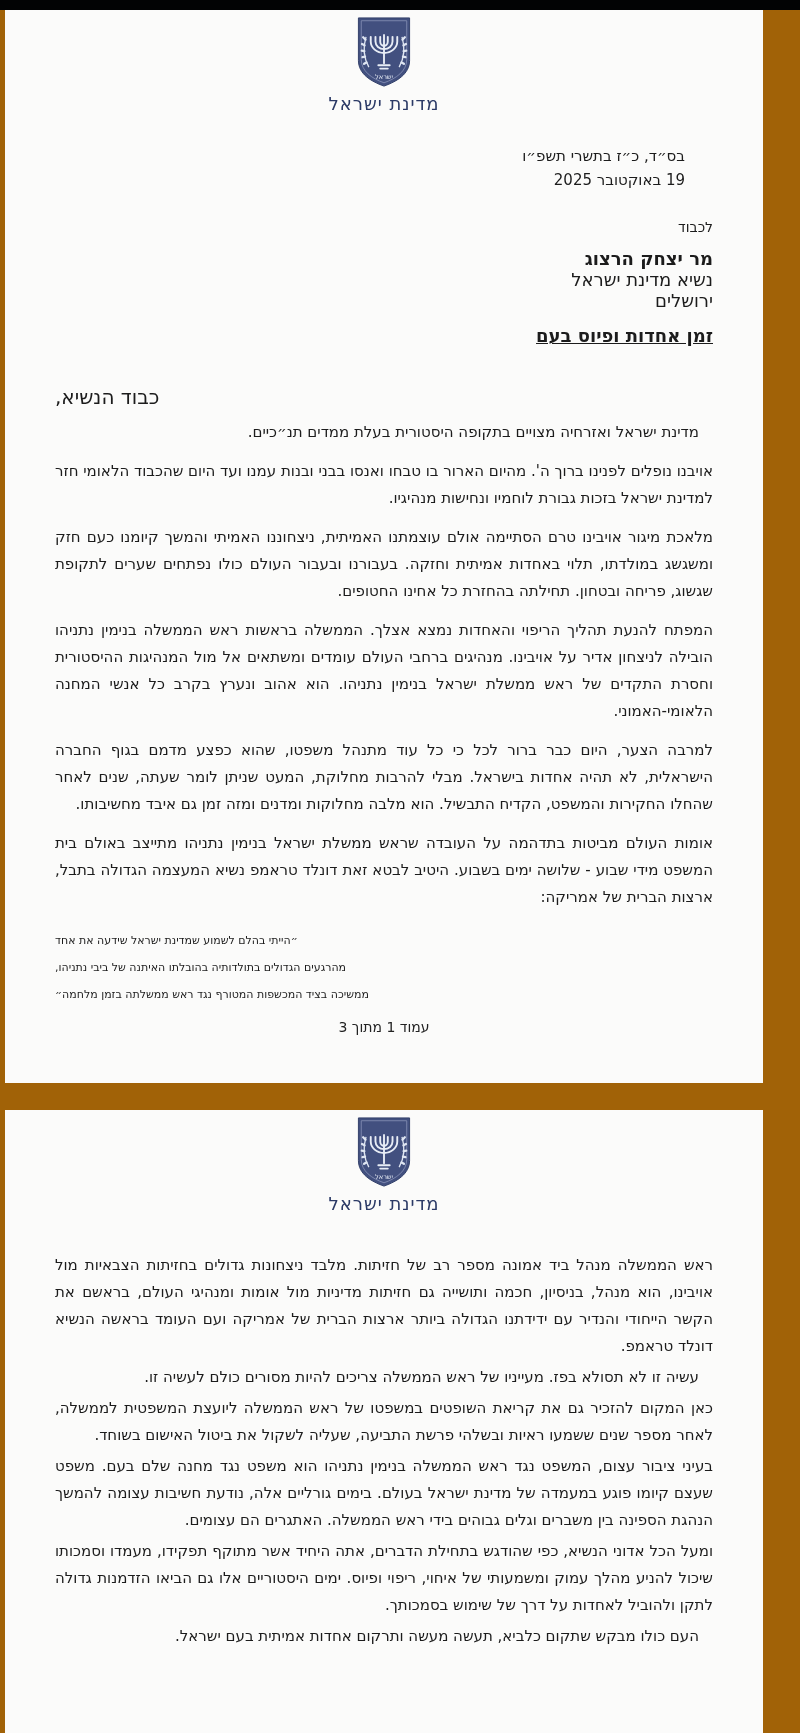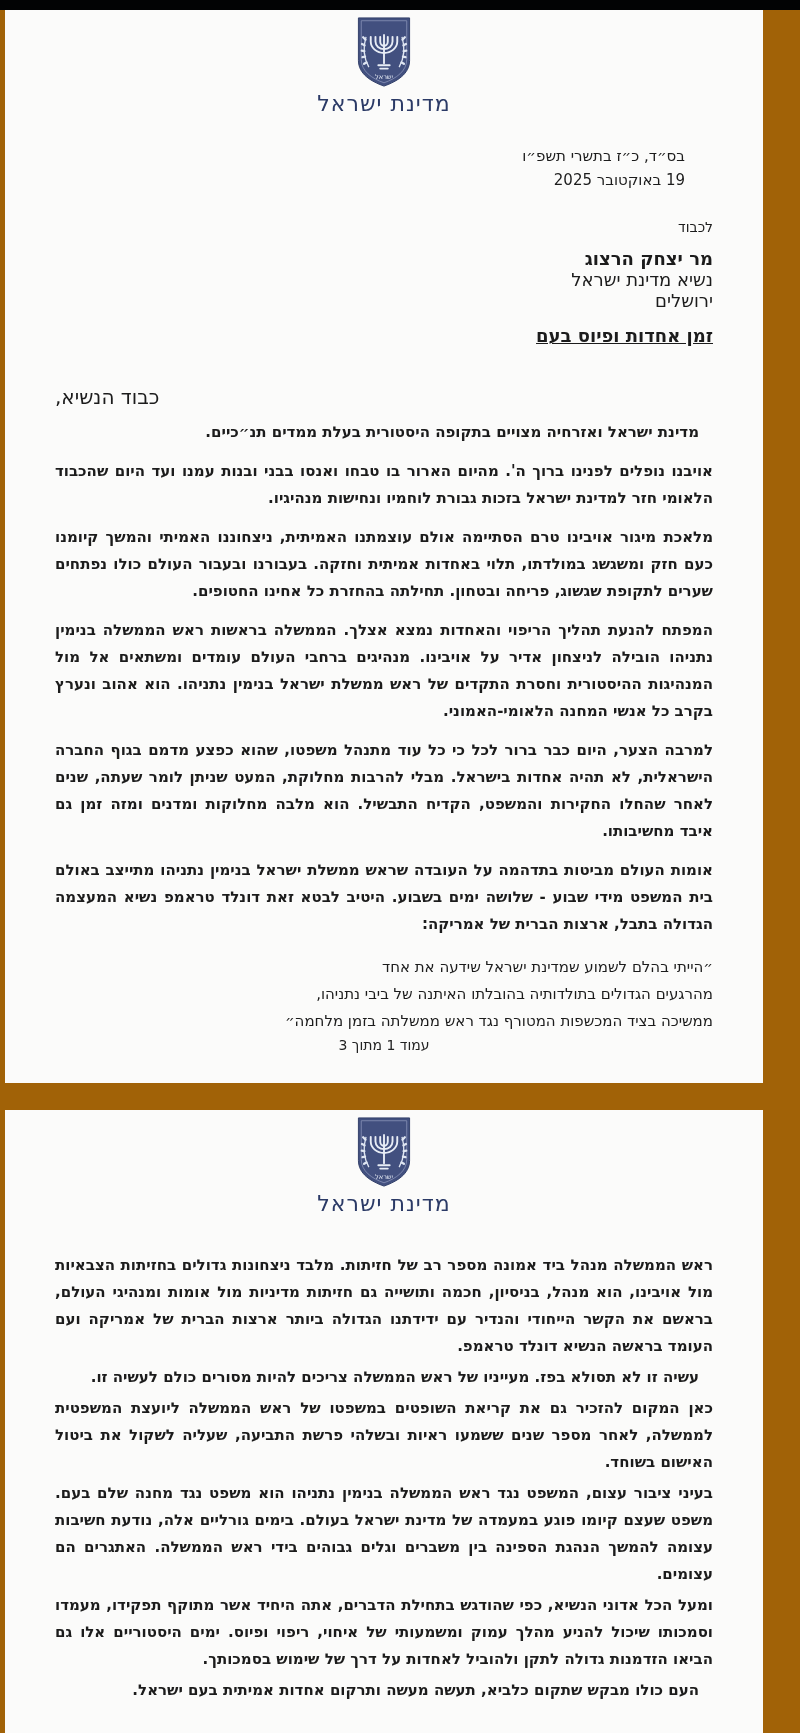--- a/index.html
+++ b/index.html
@@ -18,42 +18,41 @@
     color:#1c1c1c;
     box-sizing:border-box;
     padding:0 50px;
     overflow:hidden;
   }
   .page1{top:10px;height:1073px;display:flex;flex-direction:column;}
   .page2{top:1110px;height:623px;}
   .emblem-wrap{text-align:center;margin-top:6px;line-height:0;}
   .emblem-caption{
     text-align:center;margin-top:4px;
-    color:#2b3a66;font-size:22px;line-height:24px;letter-spacing:1px;
+    color:#2b3a66;font-size:18px;line-height:24px;letter-spacing:1px;
   }
   .date-block{margin-top:28px;text-align:right;padding-left:0;padding-right:28px;
     font-size:15px;line-height:24px;}
   .salutation{margin-top:24px;font-size:14px;line-height:22px;text-align:right;}
   .recipient{margin-top:10px;font-size:18px;line-height:21px;text-align:right;}
   .recipient-name{font-weight:bold;}
   .letter-title{
     margin-top:12px;
     font-weight:bold;font-size:18px;line-height:26px;
     text-decoration:underline;
   }
   .opening{margin-top:35px;margin-bottom:2px;font-size:20px;line-height:27px;text-align:left;}
   p.body{
     margin:6px 0;font-size:15px;line-height:27px;
     text-align:justify;
-    font-weight:bold;
   }
   .page2 p.body{margin:4px 0;}
   .page2 p.body:first-of-type{margin-top:36px;}
   p.indent{text-indent:14px;}
-  .quote{margin-top:10px;text-align:right;font-size:15px;line-height:27px;}
+  .quote{margin-top:10px;text-align:left;font-size:11px;line-height:27px;}
   .page-footer{
     margin-top:auto;margin-bottom:46px;
     text-align:center;font-size:14px;line-height:20px;color:#222;
   }
   .emblem-svg{display:inline-block;}
 </style>
 </head>
 <body>
 
 <div class="canvas">

